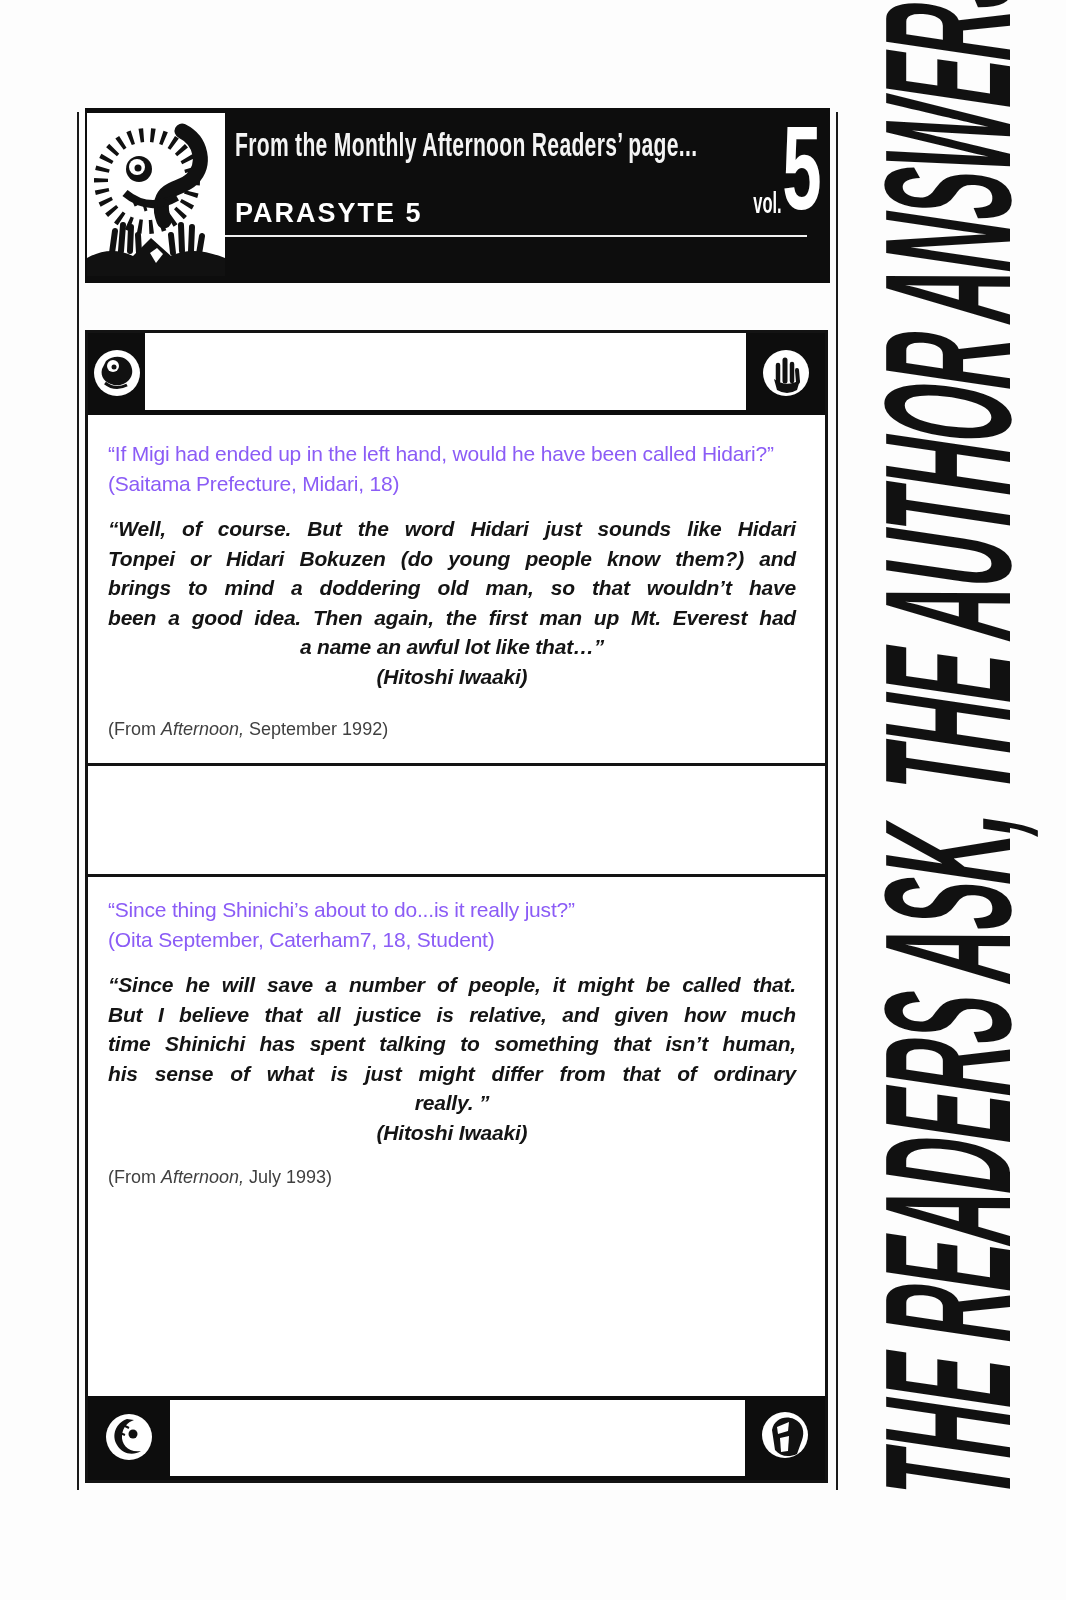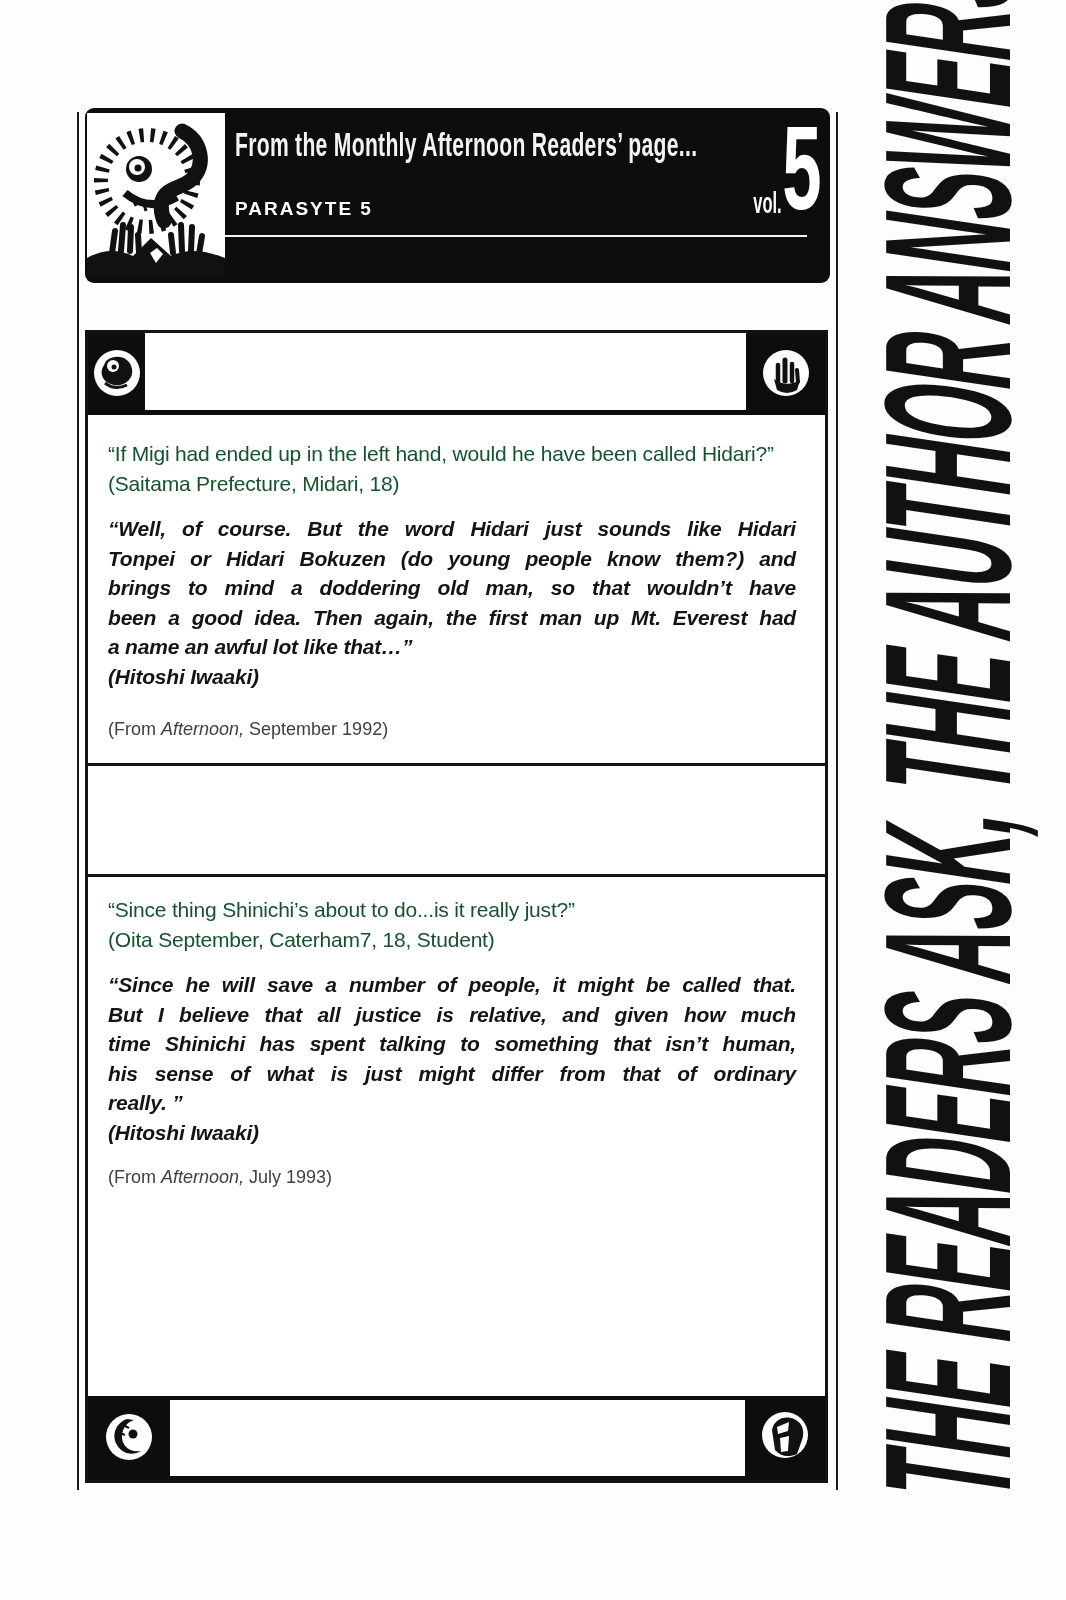--- a/index.html
+++ b/index.html
@@ -2,30 +2,30 @@
 <html><head>
 <meta charset="utf-8">
 <style>
   html,body{margin:0;padding:0;background:#e8e8e8;}
   .page{
     position:relative;width:1066px;height:1600px;background:#fdfdfd;
     font-family:"Liberation Sans",sans-serif;color:#141414;overflow:hidden;
   }
   .rule{position:absolute;width:2px;background:#1a1a1a;}
   
-  .header{position:absolute;left:85px;top:108px;width:745px;height:175px;background:#0d0d0d;border-radius:9px;}
+  .header{position:absolute;left:85px;top:108px;width:745px;height:175px;background:#0d0d0d;}
   .logo-box{position:absolute;left:2px;top:5px;width:138px;height:163px;background:#fff;}
   .tagline{
     position:absolute;left:150px;top:18px;color:#f4f4f4;font-weight:700;
     font-size:34px;line-height:1.1;white-space:nowrap;
     transform:scaleX(0.62);transform-origin:0 0;letter-spacing:0.5px;
   }
   .series{
     position:absolute;left:150px;top:90px;color:#fff;font-weight:700;
-    font-size:19px;letter-spacing:2px;white-space:nowrap;
+    font-size:27px;letter-spacing:2px;white-space:nowrap;
   }
   .header-rule{position:absolute;left:140px;top:127px;width:582px;height:2px;background:#f0f0f0;}
   .vol-label{
     position:absolute;right:48px;top:80px;color:#fff;font-weight:700;font-size:30px;
     line-height:1;transform:scaleX(0.55);transform-origin:100% 100%;
   }
   .vol-number{
     position:absolute;right:8px;top:14px;color:#fff;font-weight:700;font-size:118px;
     line-height:0.78;transform:scaleX(0.6);transform-origin:100% 0;
   }
@@ -39,25 +39,25 @@
   .band-bottom{top:1063px;height:84px;}
   .band-inset{position:absolute;background:#fff;}
   .band-top .band-inset{left:57px;right:79px;top:0;bottom:5px;}
   .band-bottom .band-inset{left:82px;right:80px;top:4px;bottom:4px;}
   .corner-icon{position:absolute;width:48px;height:48px;}
   .divider{position:absolute;left:0;width:737px;height:3px;background:#131313;}
   .empty-row{position:absolute;left:0;top:433px;width:737px;height:111px;background:#fff;}
   
   .qa{position:absolute;left:20px;width:688px;}
   .question div{
-    font-size:21px;line-height:30px;color:#14532d;white-space:nowrap;letter-spacing:-0.2px;
+    font-size:21px;line-height:30px;color:#8b5cf6;white-space:nowrap;letter-spacing:-0.2px;
   }
   .answer{margin-top:15px;font-weight:700;font-style:italic;font-size:21px;line-height:29.5px;letter-spacing:-0.2px;}
   .answer .jl{text-align:justify;text-align-last:justify;}
-  .answer .ll{text-align:left;}
+  .answer .ll{text-align:center;}
   .source{text-align:left;font-size:18px;padding-right:16px;color:#404040;}
   .source .it{font-style:italic;}
   .qa1 .source{margin-top:28px;}
   .qa2 .source{margin-top:20px;}
   
   .vertical-title{
     position:absolute;left:858px;top:1491px;white-space:nowrap;color:#111;
     font-weight:700;font-style:italic;font-size:180px;line-height:1;letter-spacing:-3px;
     transform:rotate(-90deg) skewX(-4deg) scaleX(0.40);transform-origin:0 0;
   }

